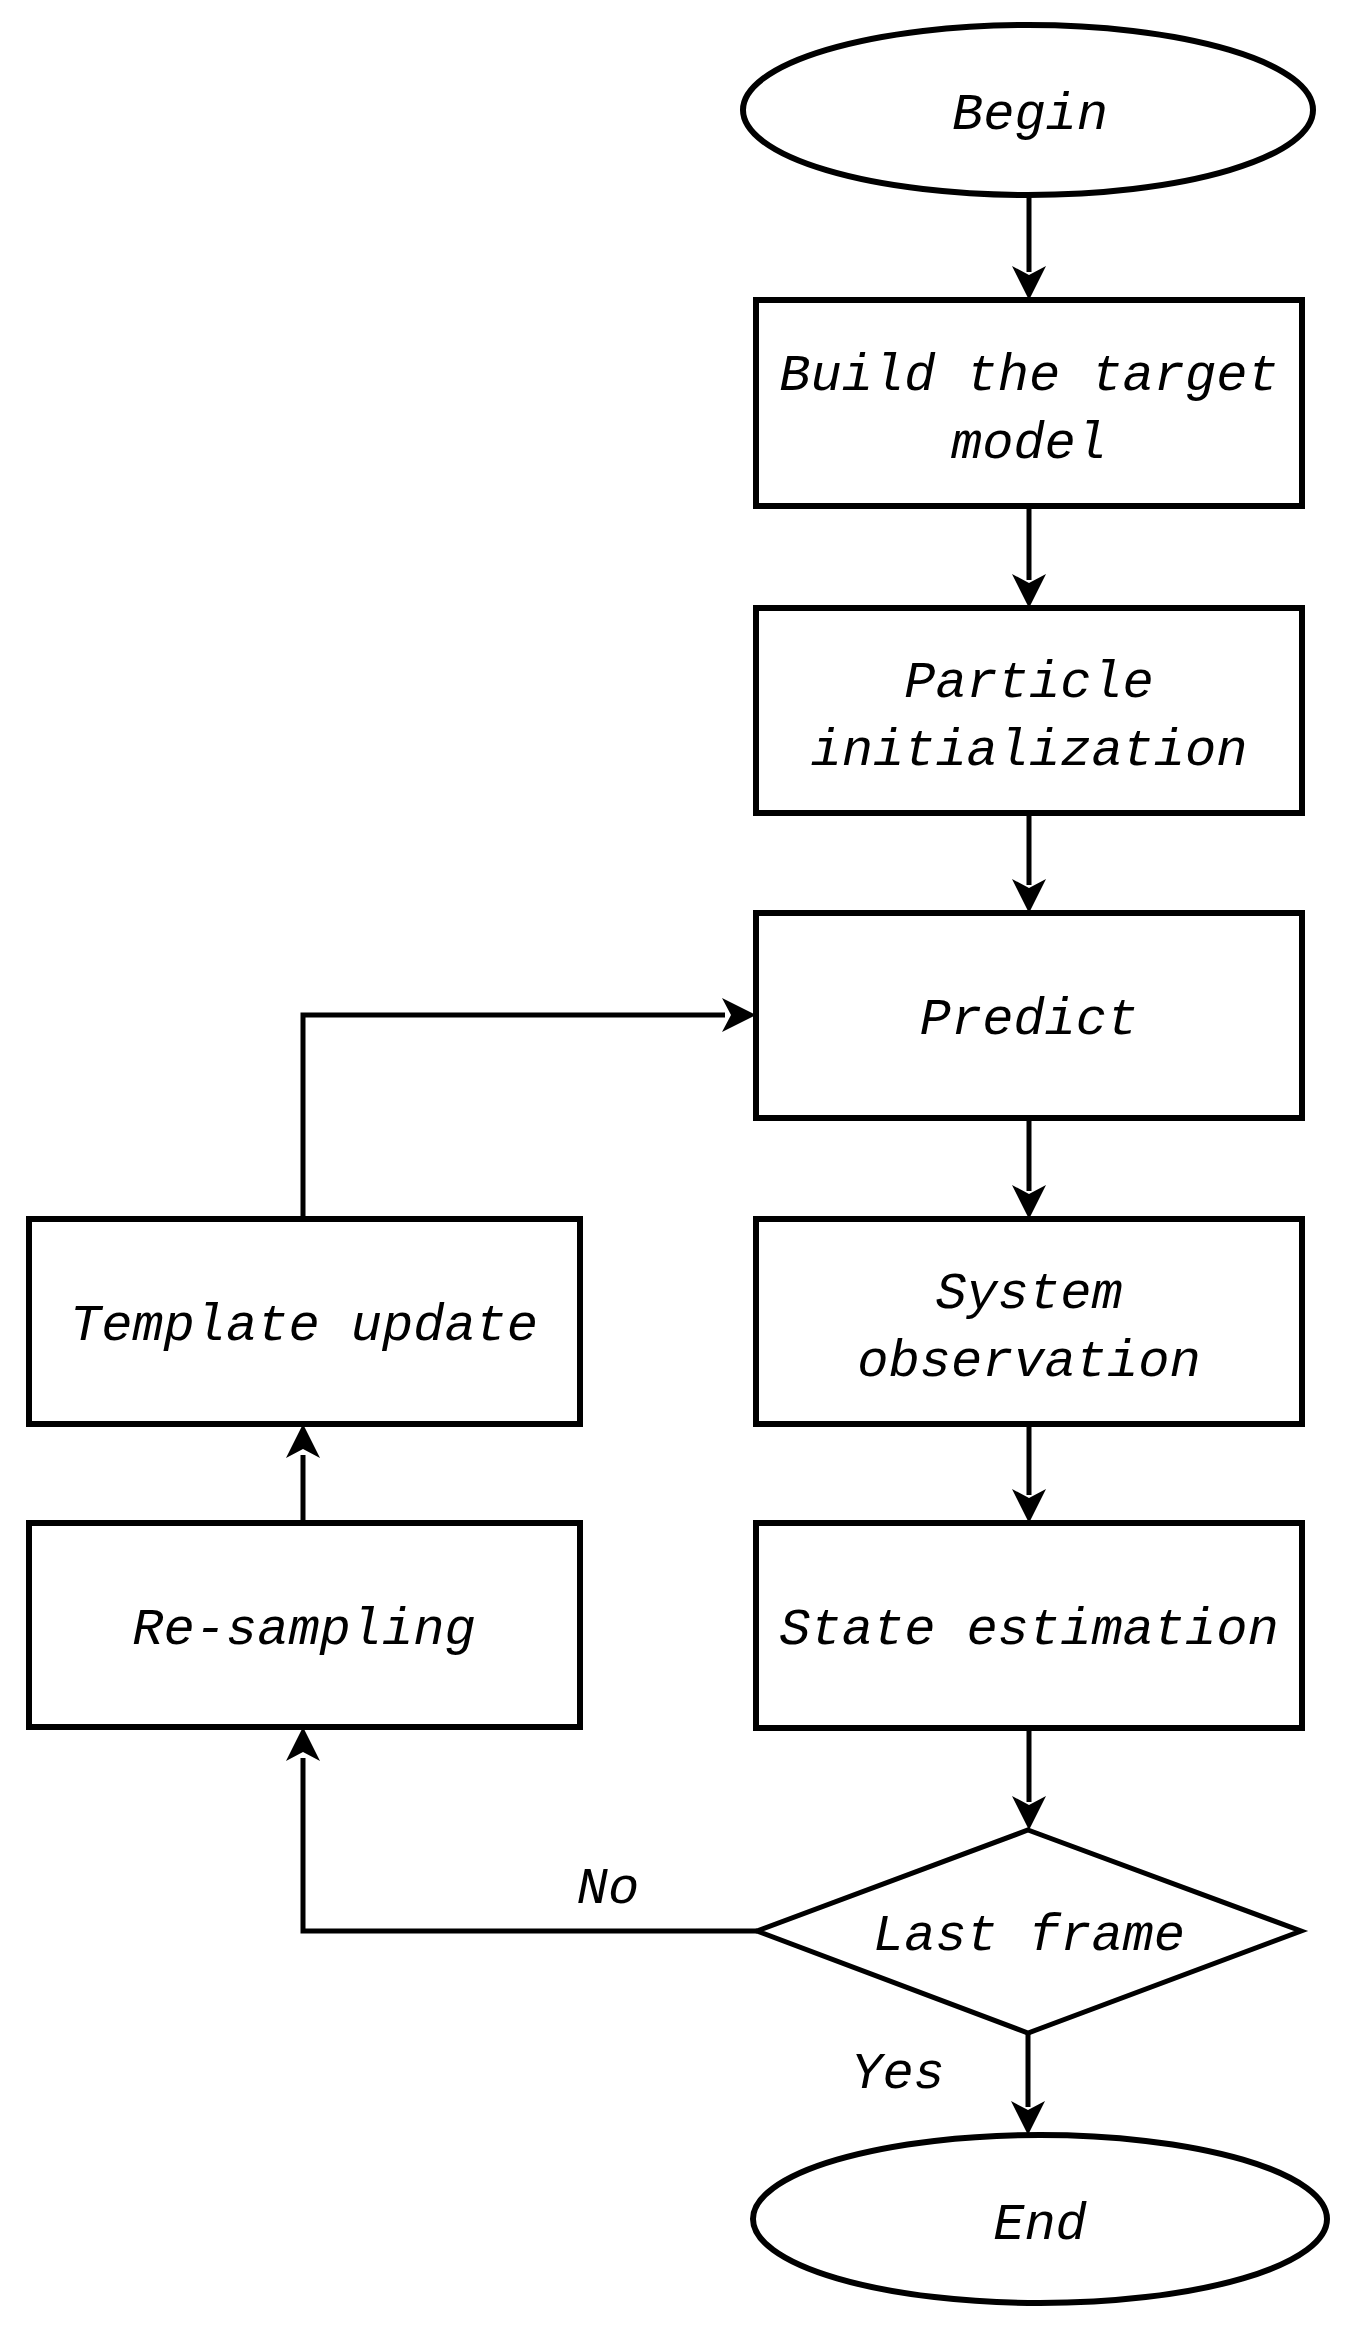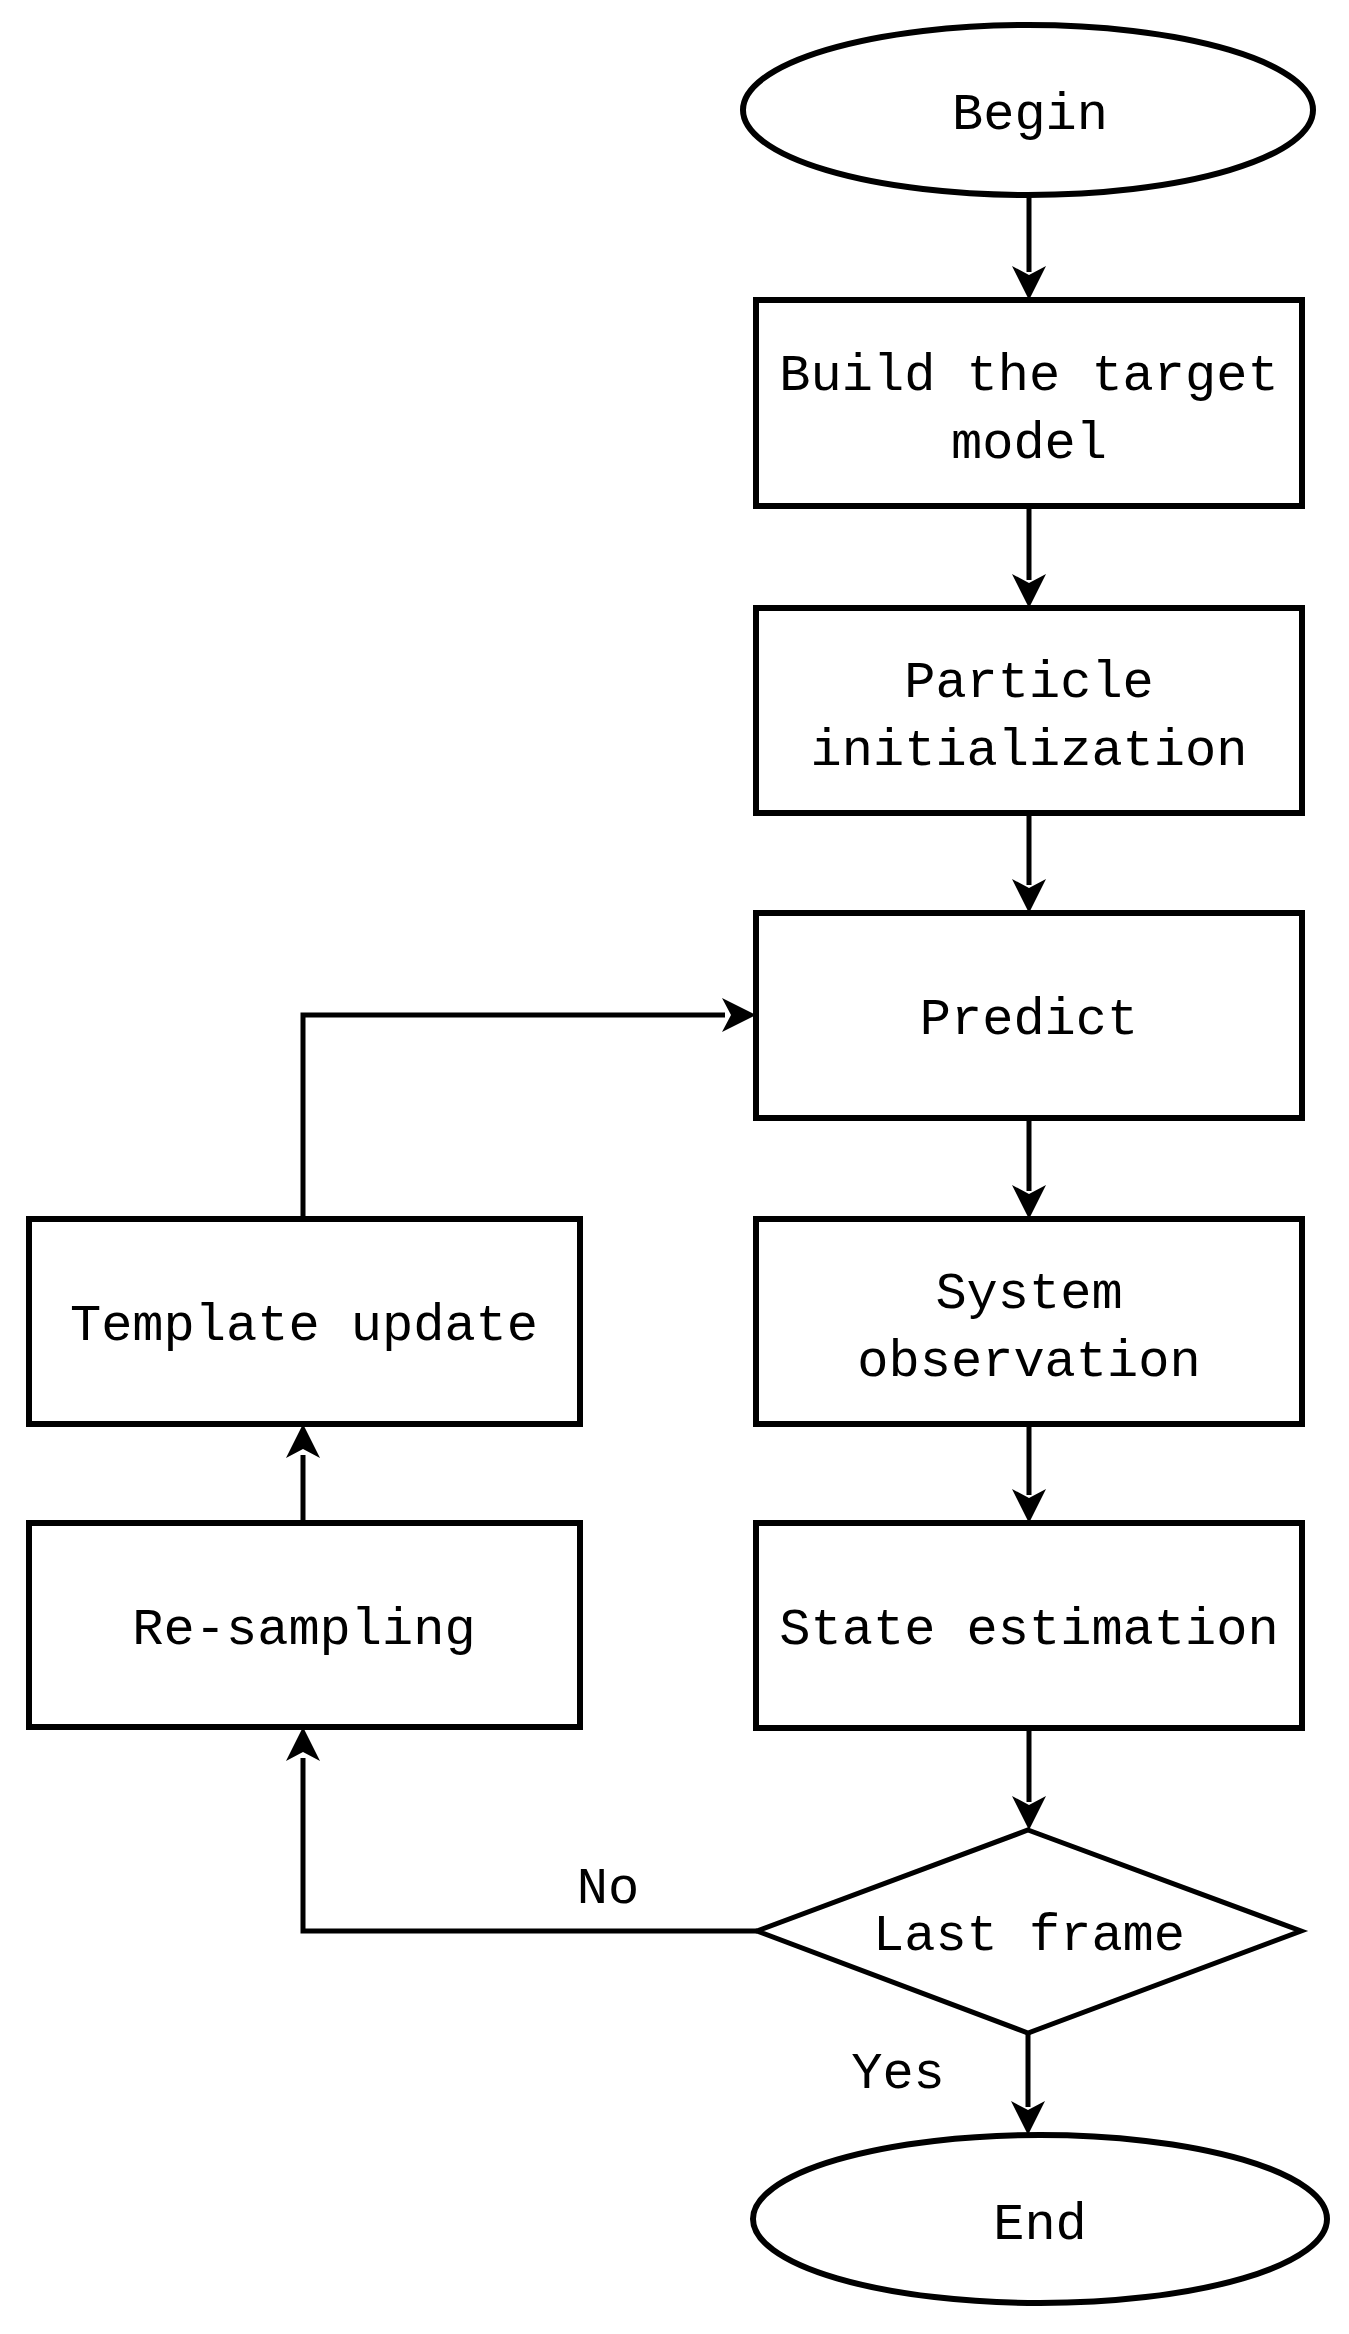--- a/index.html
+++ b/index.html
@@ -6,20 +6,21 @@
     margin: 0;
     padding: 0;
     background: #ffffff;
   }
   .stage {
     position: relative;
     width: 1197px;
     height: 2334px;
     background: #ffffff;
     font-family: "Liberation Mono", "DejaVu Sans Mono", monospace;
+    font-style: italic;
   }
   svg {
     display: block;
   }
   .shape {
     fill: none;
     stroke: #000000;
     stroke-width: 5;
   }
   .shape-thick {

